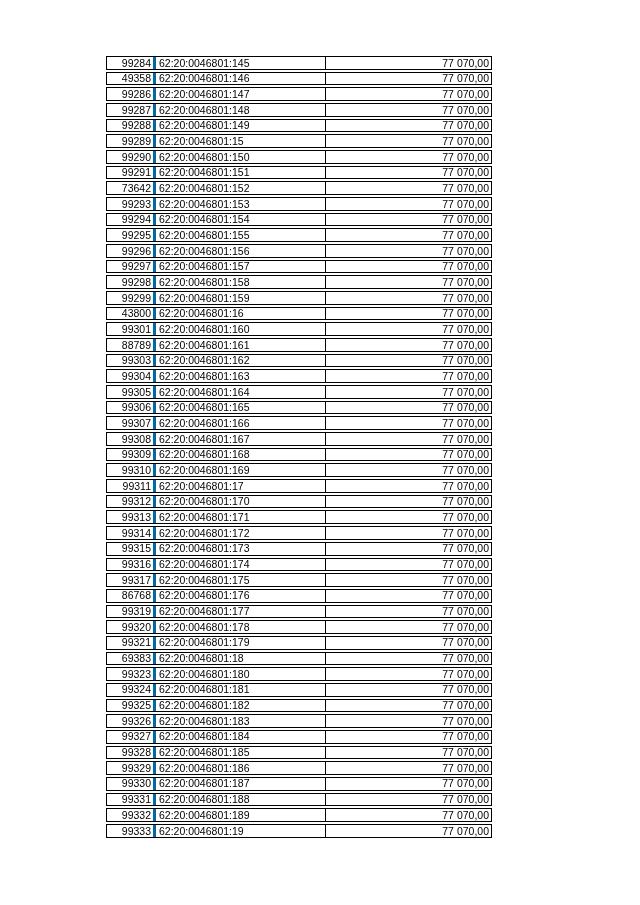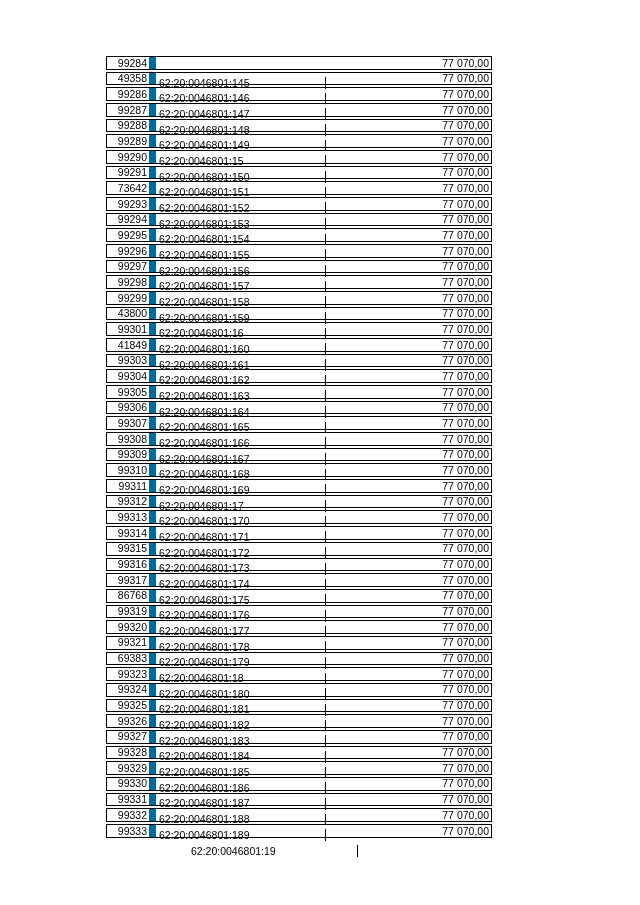--- a/index.html
+++ b/index.html
@@ -23,43 +23,42 @@
     top: 56px;
     width: 386px;
   }
   .row {
     display: flex;
     height: 13.68px;
     border: 1px solid #000000;
     margin-bottom: 2px;
     background: #ffffff;
   }
-  .row:last-child { margin-bottom: 0; gap: 32px; }
+  .row:last-child { margin-bottom: 0; }
   .cell {
     height: 100%;
     display: flex;
     align-items: center;
     font-size: 10.5px;
     line-height: 1;
     color: #000000;
     white-space: nowrap;
     overflow: hidden;
   }
   .c-num {
     width: 49px;
     justify-content: flex-end;
     padding-right: 2px;
-    border-right: 7px solid #0369a1;
+    border-right: 3px solid #0369a1;
   }
   .c-code {
     width: 170px;
     justify-content: flex-start;
     padding-left: 3px;
     border-right: 1px solid #000000;
-    margin-top: 20px;
   }
   .c-value {
     flex: 1;
     justify-content: flex-end;
     padding-right: 2px;
   }
 </style>
 </head>
 <body>
 
@@ -167,21 +166,21 @@
     <div class="cell c-value">77 070,00</div>
   </div>
 
   <div class="row">
     <div class="cell c-num">99301</div>
     <div class="cell c-code">62:20:0046801:160</div>
     <div class="cell c-value">77 070,00</div>
   </div>
 
   <div class="row">
-    <div class="cell c-num">41849</div>
+    <div class="cell c-num">88789</div>
     <div class="cell c-code">62:20:0046801:161</div>
     <div class="cell c-value">77 070,00</div>
   </div>
 
   <div class="row">
     <div class="cell c-num">99303</div>
     <div class="cell c-code">62:20:0046801:162</div>
     <div class="cell c-value">77 070,00</div>
   </div>
 

